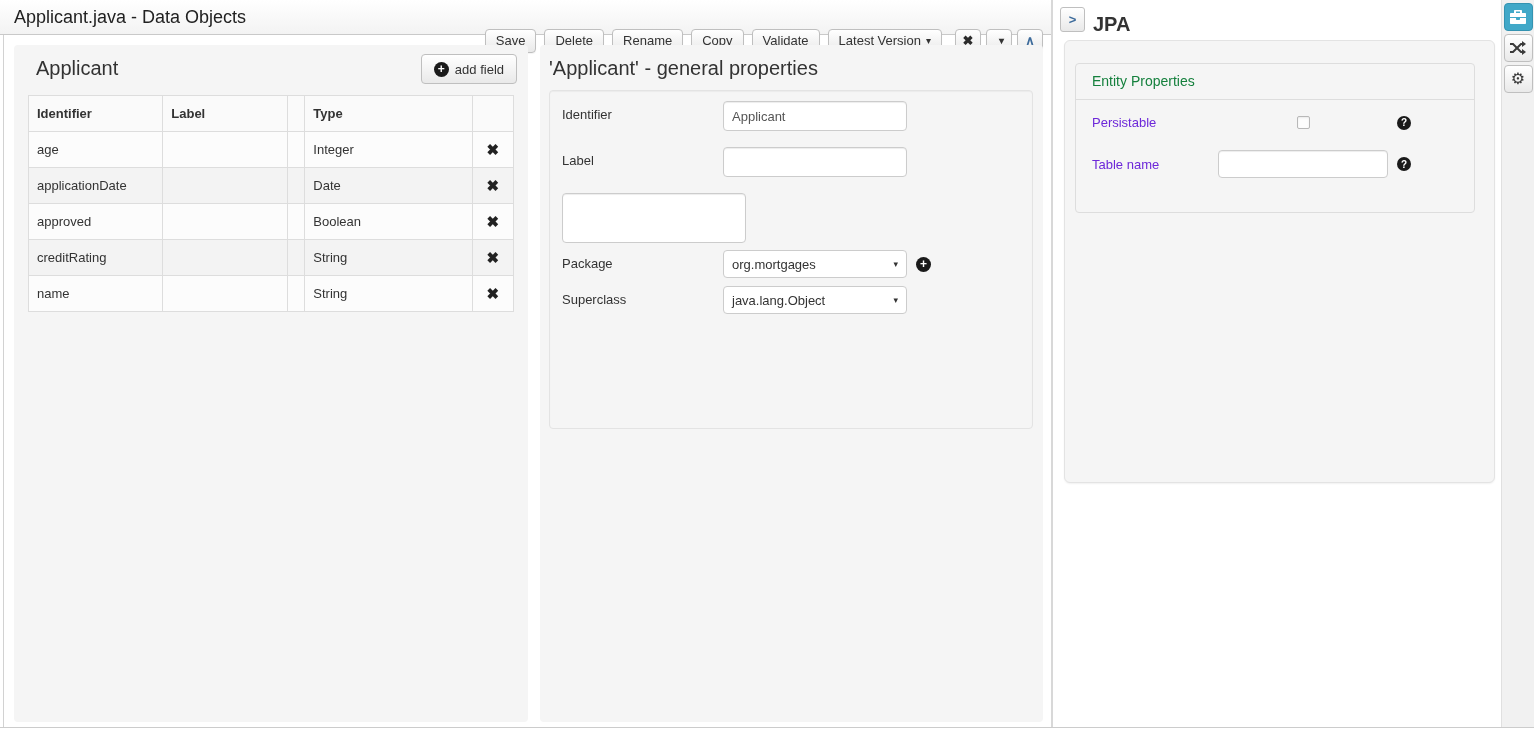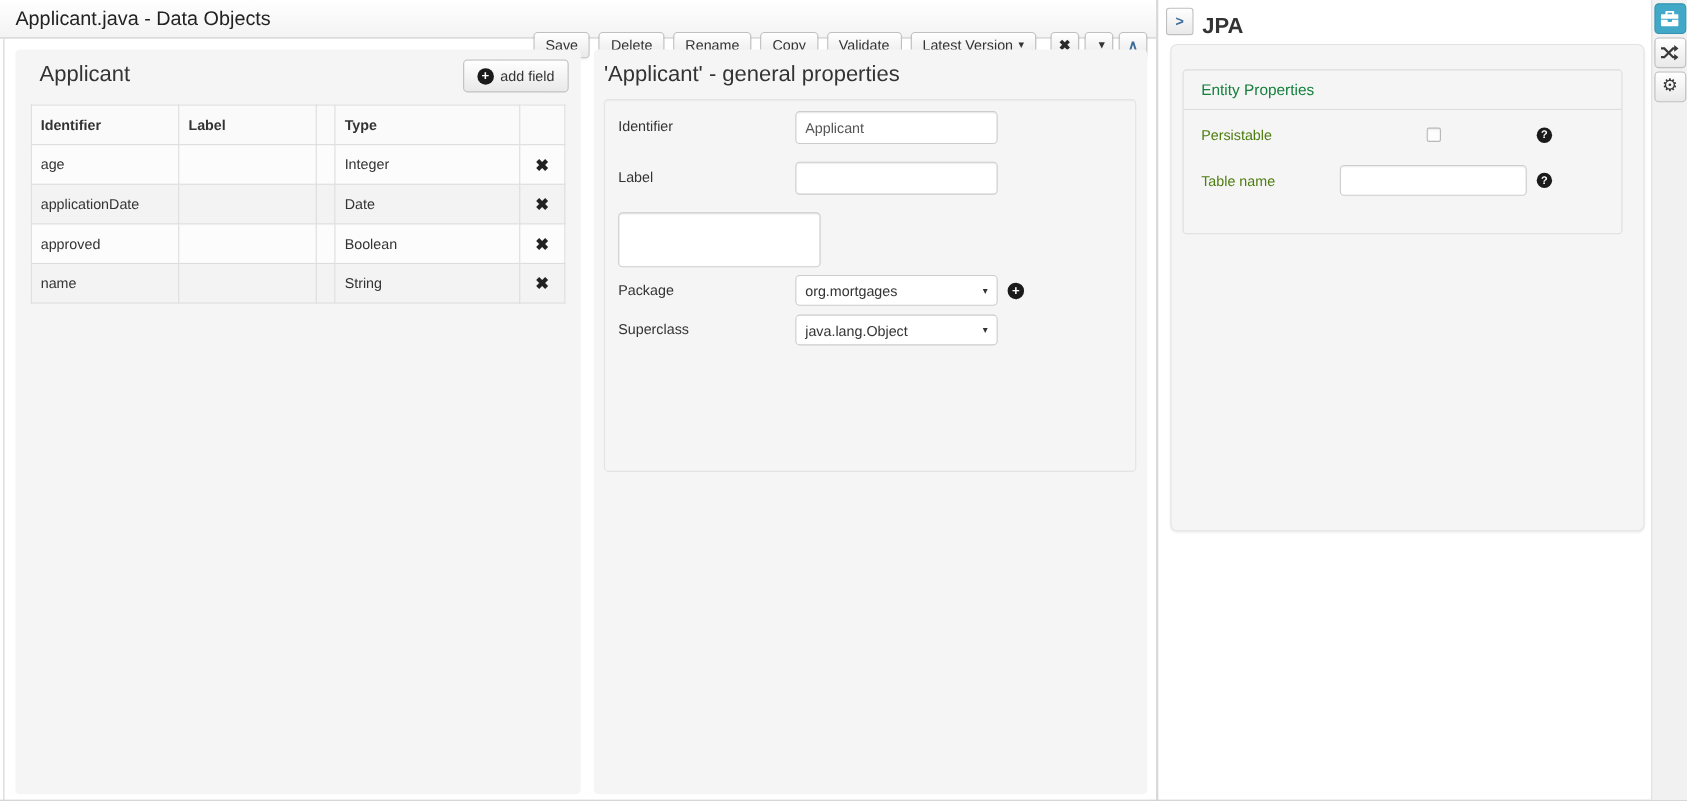--- a/index.html
+++ b/index.html
@@ -77,21 +77,21 @@
   .jpa-well { position:absolute; left:1064px; top:40px; width:431px; height:443px;
     background:#f5f5f5; border:1px solid #e3e3e3; border-radius:6px;
     box-shadow:0 1px 2px rgba(0,0,0,0.06); }
   .entity-panel { position:absolute; left:10px; top:22px; width:400px; height:150px;
     background:#f5f5f5; border:1px solid #ddd; border-radius:4px; }
   .entity-header { height:36px; padding:9px 16px; font-size:14px; color:#15803d;
     border-bottom:1px solid #ddd; cursor:pointer; }
   .jpa-row { display:flex; align-items:center; padding:0 16px; }
   .jpa-row.r1 { margin-top:15px; }
   .jpa-row.r2 { margin-top:20px; }
-  .jpa-row label { font-size:13px; color:#4d7c0f; }
+  .jpa-row label { font-size:13px; color:#6d28d9; }
   .lbl-persist { width:205px; }
   .lbl-table { width:126px; }
   .jpa-check { width:13px; height:13px; appearance:none; -webkit-appearance:none;
     border:1px solid #b8b8b8; border-radius:2px; background:#fdfdfd;
     box-shadow:inset 0 1px 2px rgba(0,0,0,0.08); cursor:pointer; }
   .jpa-input { width:170px; height:28px; }
   .help-icon { display:inline-flex; width:14px; height:14px; border-radius:50%;
     background:#1a1a1a; color:#fff; font-size:10px; font-weight:bold;
     align-items:center; justify-content:center; margin-left:auto; margin-right:47px; cursor:pointer; }
 
@@ -174,20 +174,27 @@
           <td class="del"><span class="del-btn">✖</span></td>
         </tr>
         <tr>
           <td>approved</td>
           <td></td>
           <td></td>
           <td>Boolean</td>
           <td class="del"><span class="del-btn">✖</span></td>
         </tr>
         <tr>
+          <td>creditRating</td>
+          <td></td>
+          <td></td>
+          <td>String</td>
+          <td class="del"><span class="del-btn">✖</span></td>
+        </tr>
+        <tr>
           <td>name</td>
           <td></td>
           <td></td>
           <td>String</td>
           <td class="del"><span class="del-btn">✖</span></td>
         </tr>
       </tbody>
     </table>
   </section>
 

